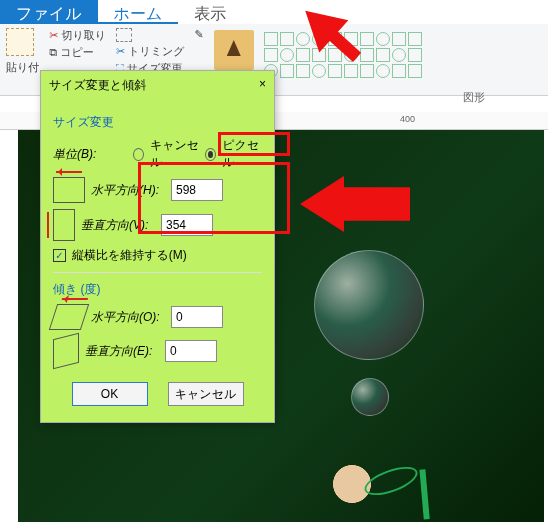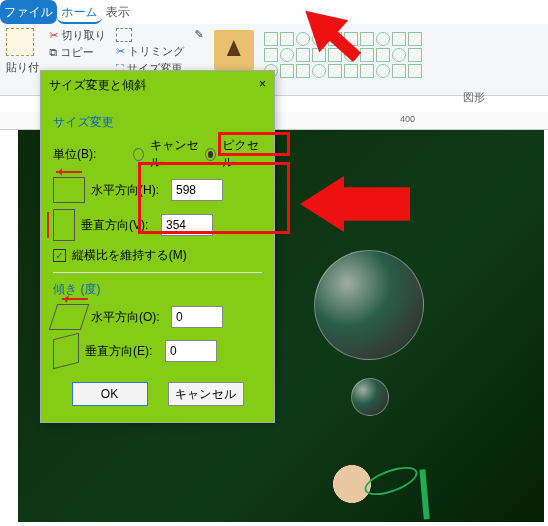--- a/index.html
+++ b/index.html
@@ -1,19 +1,19 @@
 <!DOCTYPE html>
 <html><head>
 <meta charset="utf-8">
 <style>
 * { box-sizing: border-box; margin: 0; padding: 0; }
 body { font-family: "Yu Gothic UI", "Meiryo", sans-serif; font-size: 12px; background: #fff; width: 548px; height: 526px; overflow: hidden; position: relative; }
 .ribbon { background: #fff; }
 .tabs { display: flex; height: 24px; }
-.tab { padding: 4px 4px; font-size: 12px; border-radius: 7px; }
+.tab { padding: 4px 16px; font-size: 16px; }
 .tab.file { background: #1979ca; color: #fff; }
 .tab.active { background: #fff; border-bottom: 2px solid #1979ca; color: #1979ca; }
 .tab.norm { color: #555; font-family: Liberation Serif, serif; }
 .ribbon-body { background: #f5f6f7; height: 72px; border-bottom: 1px solid #d0d0d0; display: flex; align-items: flex-start; padding: 4px 6px; gap: 10px; }
 .rb-group { display: flex; flex-direction: column; gap: 2px; font-size: 11px; color: #444; }
 .paste-ic { width: 28px; height: 28px; border: 1px dashed #b89a60; background: #fdf6e3; margin-bottom: 2px; }
 .rb-row { display: flex; align-items: center; gap: 3px; }
 .sq { width: 16px; height: 14px; border: 1px dashed #888; }
 .shapes-panel { display: grid; grid-template-columns: repeat(10, 14px); grid-auto-rows: 14px; gap: 2px; margin-left: auto; margin-top: 4px; }
 .shp { width: 14px; height: 14px; border: 1px solid #4a6; opacity: .6; }
@@ -23,27 +23,27 @@
 .brush-tip { width: 14px; height: 20px; background: #5a3a1a; clip-path: polygon(50% 0,100% 80%,0 80%); }
 .ruler-h { position: absolute; top: 112px; left: 0; right: 0; height: 18px; background: #fafafa; border-bottom: 1px solid #ccc; font-size: 9px; color: #666; }
 .ruler-h span { position: absolute; top: 2px; }
 .canvas { position: absolute; top: 130px; left: 18px; right: 4px; bottom: 4px; background: linear-gradient(135deg,#0a2a0a 0%,#0f3a18 60%,#052005 100%); overflow: hidden; }
 .bubble { position: absolute; border-radius: 50%; background: radial-gradient(circle at 30% 30%, rgba(255,255,255,.6), rgba(120,200,220,.25) 40%, rgba(200,100,200,.2) 70%, rgba(255,255,255,0)); border: 1px solid rgba(255,255,255,.35); }
 .b1 { width: 110px; height: 110px; top: 120px; right: 120px; }
 .b2 { width: 38px; height: 38px; top: 248px; right: 155px; }
 .hand { position:absolute; bottom:5px; right:150px; width:70px; height:55px; background: radial-gradient(circle at 40% 40%,#e8c8a0 35%,transparent 36%); }
 .wand { position:absolute; bottom:30px; right:125px; width:56px; height:22px; border:2px solid #2a5; border-radius:50%; transform:rotate(-20deg);}
 .wand::after{content:"";position:absolute;right:-4px;top:8px;width:6px;height:50px;background:#2a5;transform:rotate(15deg);}
-.dialog { position: absolute; top: 70px; left: 40px; width: 235px; background: #84cc16; border: 1px solid #aaa; box-shadow: 2px 2px 8px rgba(0,0,0,.25); }
+.dialog { position: absolute; top: 70px; left: 40px; width: 235px; background: #bef264; border: 1px solid #aaa; box-shadow: 2px 2px 8px rgba(0,0,0,.25); }
 .dlg-title { display: flex; justify-content: space-between; padding: 6px 8px; font-size: 12px; }
 .dlg-close { cursor: pointer; }
 .dlg-body { padding: 8px 12px 12px; }
 .section-label { color: #1060c0; font-size: 12px; margin: 6px 0 6px; }
 .row { display: flex; align-items: center; gap: 6px; margin: 6px 0; }
-.lbl { min-width: 74px; }
+.lbl { min-width: 74px; font-style: italic; }
 .radio { appearance: none; width: 13px; height: 13px; border: 1px solid #666; border-radius: 50%; display:inline-block; vertical-align:middle; position:relative; }
 .radio.checked::after { content:""; position:absolute; inset:2px; background:#333; border-radius:50%; }
 .pxbox { font-family: inherit; }
 .numbox { width: 52px; height: 22px; border: 1px solid #888; padding: 8px 4px; text-align: left; font-size: 12px; }
 .icobox { width: 32px; height: 26px; border: 1px solid #555; position: relative; }
 .icobox.h::before { content:""; position:absolute; top:-7px; left:2px; right:2px; height:2px; background:#d22; }
 .icobox.h::after { content:""; position:absolute; top:-10px; left:0; border:4px solid transparent; border-right-color:#d22; }
 .icobox.v { width: 22px; height: 32px; }
 .icobox.v::before { content:""; position:absolute; left:-7px; top:2px; bottom:2px; width:2px; background:#d22; }
 .skew { transform: skewX(-18deg); }

